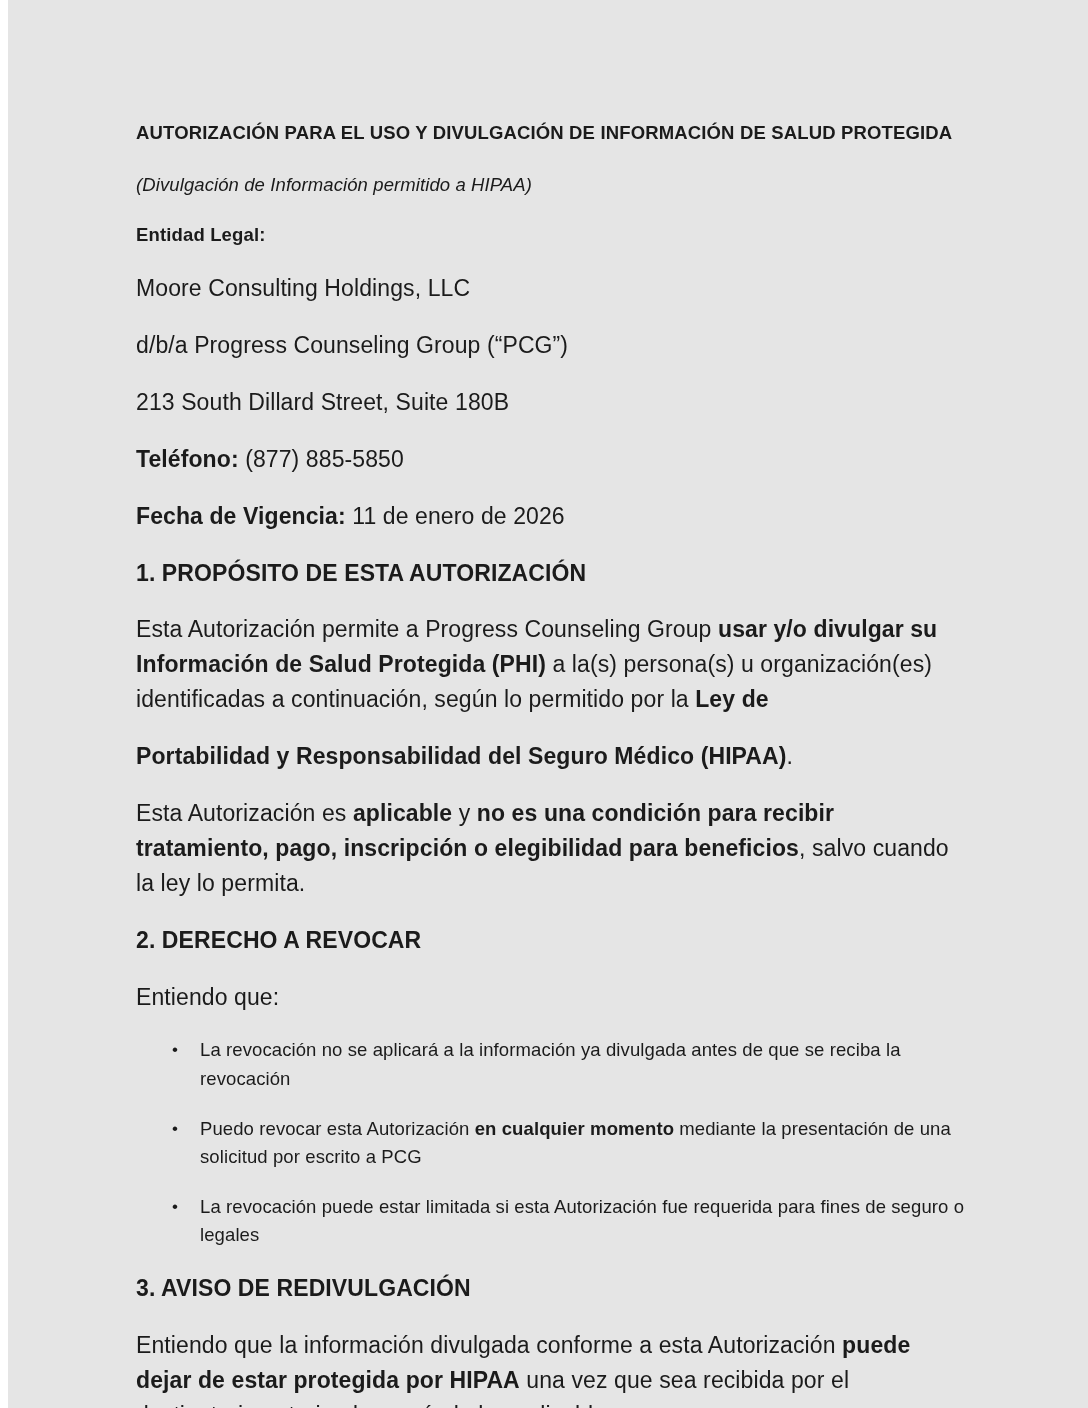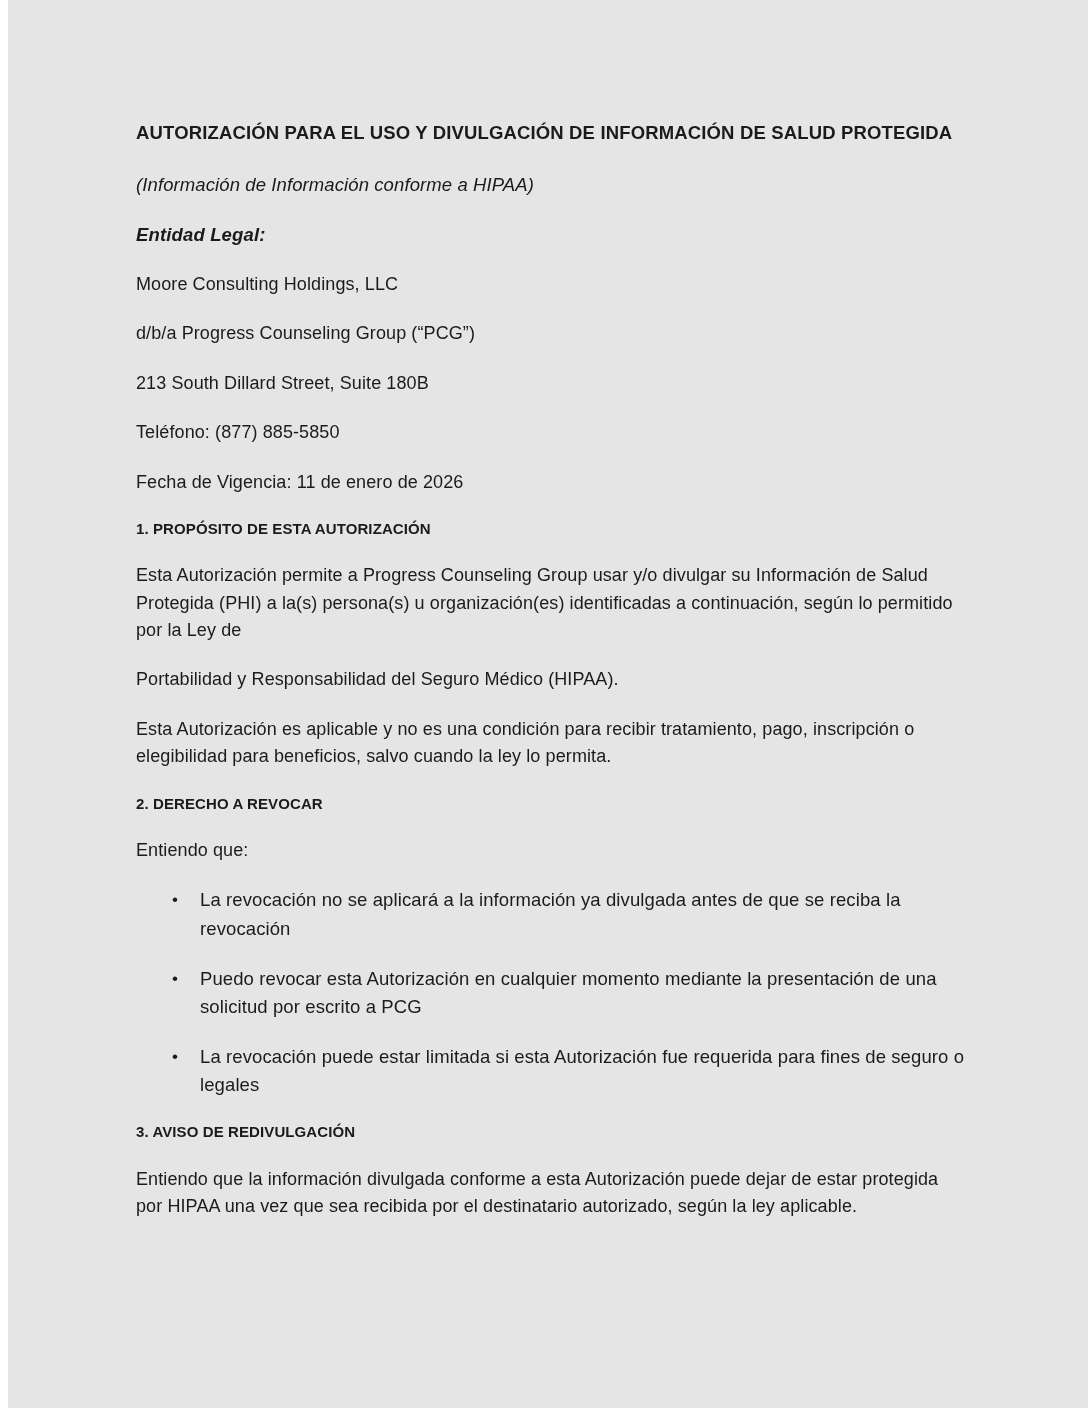--- a/index.html
+++ b/index.html
@@ -20,51 +20,50 @@
     box-sizing: border-box;
     padding: 118px 128px 40px 128px;
     background: #e5e5e5;
     margin-left: 8px;
   }
   .doc {
     width: 832px;
   }
   p {
     margin: 0 0 22px 0;
-    font-size: 18px;
+    font-size: 23px;
     line-height: 1.52;
     letter-spacing: 0.1px;
   }
   h1.title {
     margin: 0 0 24px 0;
     font-size: 18.5px;
     line-height: 1.58;
     font-weight: bold;
     letter-spacing: 0.15px;
   }
   .subtitle {
     font-style: italic;
     font-size: 18.5px;
   }
   .heading {
     font-weight: bold;
     font-size: 18.5px;
     margin: 0 0 22px 0;
     line-height: 1.5;
     letter-spacing: 0.15px;
-    font-style: italic;
   }
   .section-heading {
     font-weight: bold;
-    font-size: 15px;
+    font-size: 23px;
     margin: 0 0 22px 0;
     line-height: 1.5;
     letter-spacing: 0.1px;
   }
-  b, strong { font-weight: normal; text-align: right; }
+  b, strong { font-weight: bold; text-align: right; }
   ul.bullets {
     list-style: none;
     margin: 0 0 22px 0;
     padding: 0;
   }
   ul.bullets li {
     position: relative;
     padding-left: 64px;
     margin-bottom: 22px;
     font-size: 18.5px;
@@ -83,21 +82,21 @@
   }
 </style>
 </head>
 <body>
 
 <div class="page">
   <div class="doc">
 
     <h1 class="title">AUTORIZACIÓN PARA EL USO Y DIVULGACIÓN DE INFORMACIÓN DE SALUD PROTEGIDA</h1>
 
-    <p class="subtitle">(Información de Información conforme a HIPAA)</p>
+    <p class="subtitle">(Divulgación de Información permitido a HIPAA)</p>
 
     <p class="heading">Entidad Legal:</p>
 
     <p>Moore Consulting Holdings, LLC</p>
 
     <p>d/b/a Progress Counseling Group (“PCG”)</p>
 
     <p>213 South Dillard Street, Suite 180B</p>
 
 

